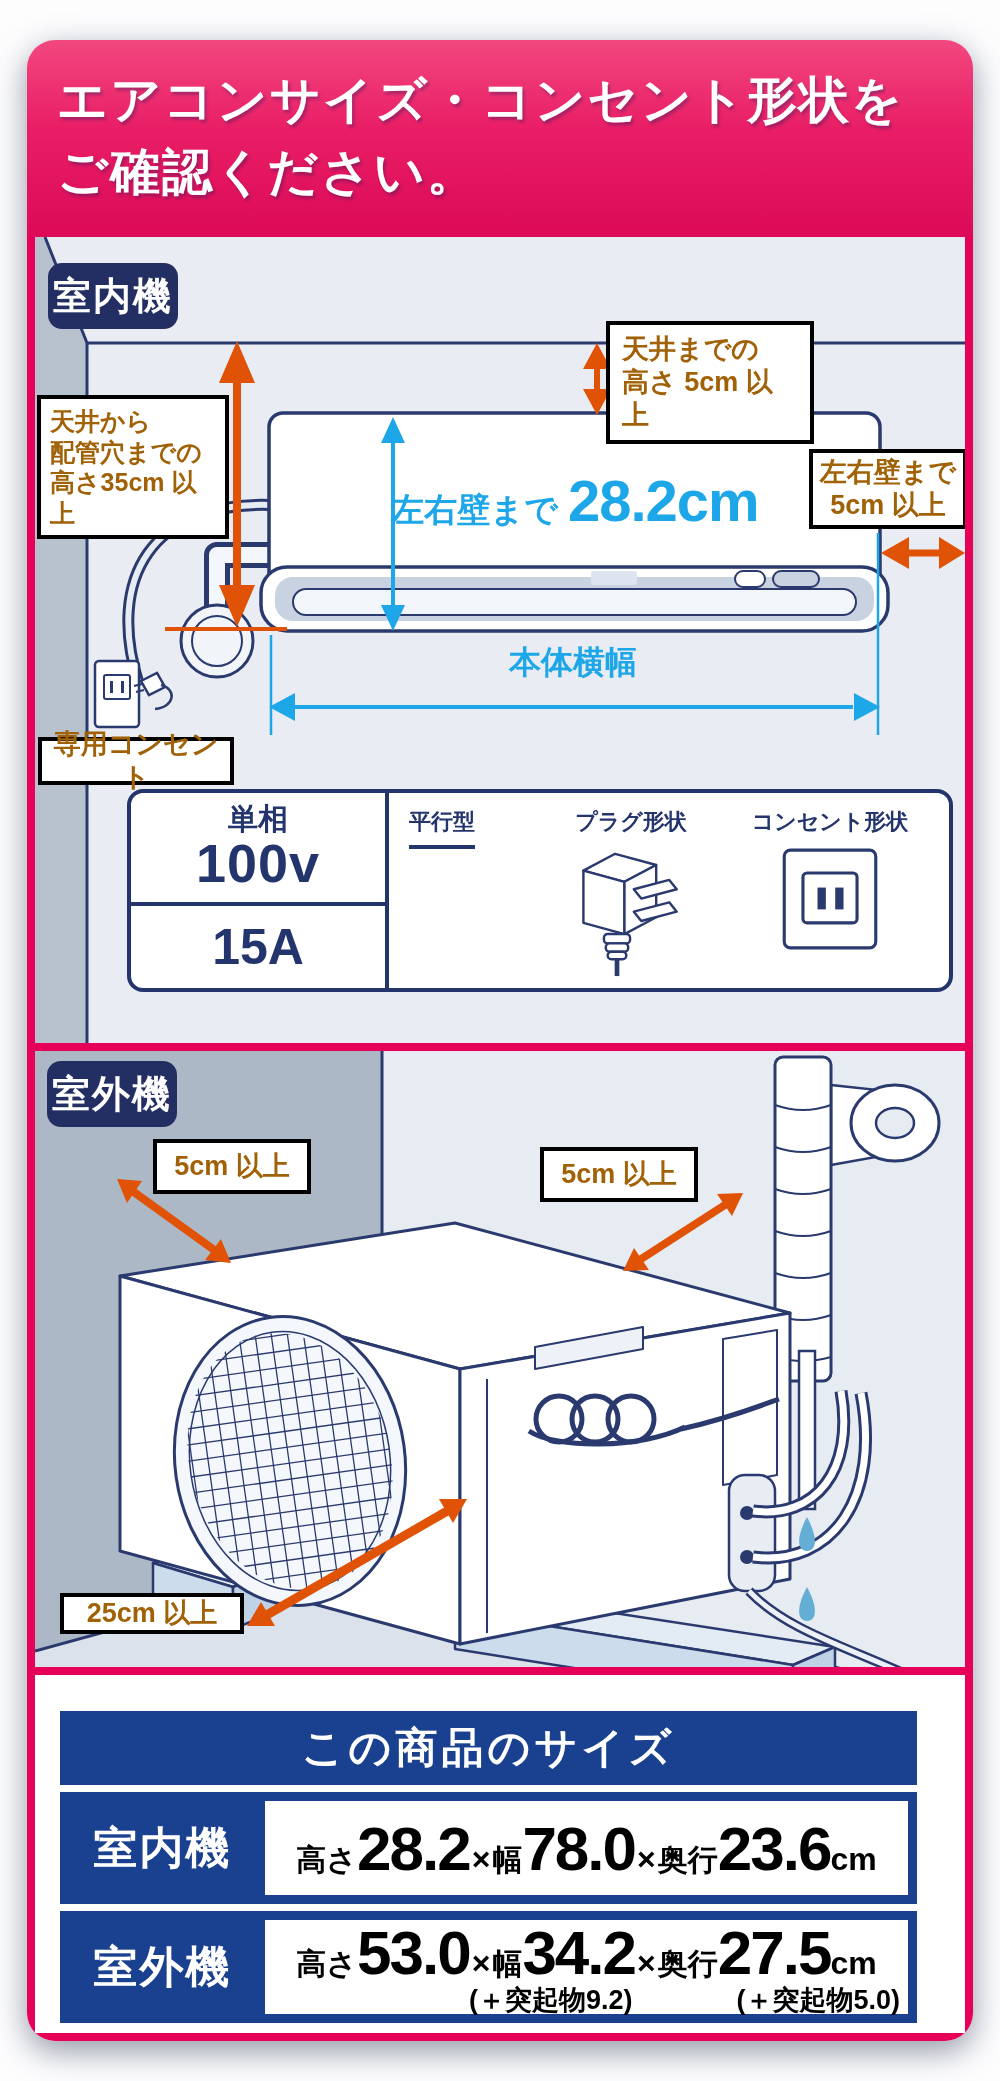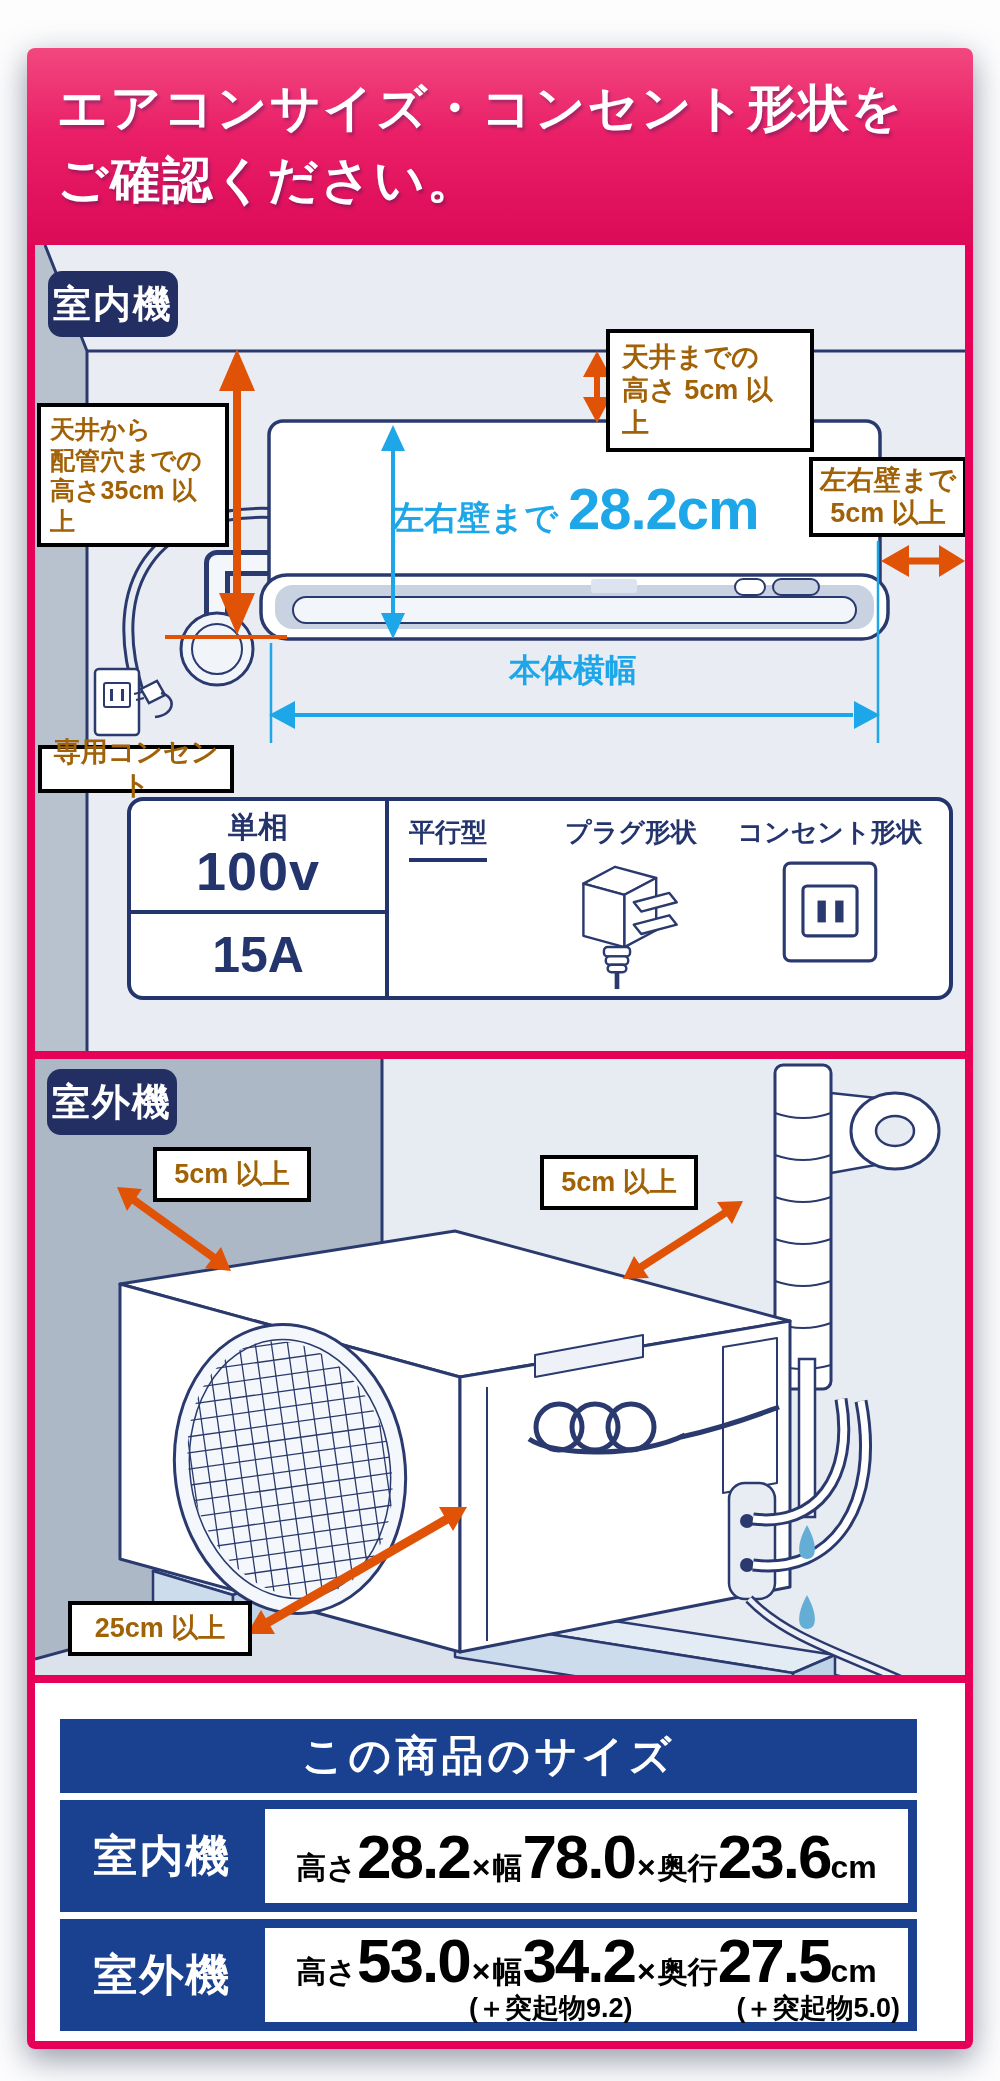--- a/index.html
+++ b/index.html
@@ -1,19 +1,19 @@
 <!DOCTYPE html>
 <html><head>
 <meta charset="utf-8">
 <style>
   * { margin:0; padding:0; box-sizing:border-box; }
   body { background:#ffffff; font-family:"Liberation Sans","DejaVu Sans",sans-serif; }
   .page { position:relative; width:1000px; height:2081px; background:#fdfdfe; overflow:hidden; }
-  .card { position:absolute; left:27px; top:48px; width:946px; height:2001px;
-          border-radius:8px; overflow:hidden; background:#ffffff;
+  .card { position:absolute; left:27px; top:40px; width:946px; height:2001px;
+          border-radius:28px; overflow:hidden; background:#ffffff;
           box-shadow:0 10px 32px rgba(60,70,95,.55); }
 
   
   .hdr { position:absolute; left:0; top:0; width:946px; height:197px;
          background:linear-gradient(180deg,#f2477f 0%,#e91e66 45%,#dc0a57 100%);
          color:#fff; padding:24px 30px 0 30px; }
   .hdr div { font-size:50px; font-weight:800; line-height:72px; letter-spacing:2px;
              text-shadow:2px 3px 3px rgba(40,30,90,.35); white-space:nowrap; }
 
   
@@ -44,21 +44,21 @@
            display:flex; color:#24356e; }
   .p-left { width:258px; border-right:4px solid #24356e; display:flex; flex-direction:column; }
   .p-cell1 { height:113px; border-bottom:4px solid #24356e; display:flex; flex-direction:column;
              align-items:center; justify-content:center; line-height:1.05; }
   .p-cell1 .phase { font-size:30px; font-weight:700; }
   .p-cell1 .volt  { font-size:54px; font-weight:700; letter-spacing:1px; }
   .p-cell2 { flex:1; display:flex; align-items:center; justify-content:center;
              font-size:50px; font-weight:700; }
   .p-right { flex:1; display:flex; padding:14px 10px 6px 20px; }
   .p-col { display:flex; flex-direction:column; align-items:center; }
-  .p-head { font-size:26px; font-weight:800; white-space:nowrap; }
+  .p-head { font-size:22px; font-weight:800; white-space:nowrap; }
   .col-type { width:132px; align-items:flex-start; }
   .col-type .p-head { border-bottom:4px solid #24356e; padding-bottom:8px; }
   .col-plug { width:180px; }
   .col-outlet { flex:1; }
 
   
   .size-table { position:absolute; left:25px; top:36px; width:857px; color:#fff; }
   .st-header { height:74px; background:#1a418f; display:flex; align-items:center; justify-content:center;
                font-size:42px; font-weight:800; letter-spacing:4px; margin-bottom:7px; }
   .st-row { height:112px; background:#1a418f; display:flex; margin-bottom:7px; }
@@ -297,21 +297,21 @@
             <polygon points="588,220 614,219 599,197" stroke="none"></polygon>
             <line x1="230" y1="565" x2="414" y2="459" stroke-width="9"></line>
             <polygon points="432,448 418,472 404,448" stroke="none"></polygon>
             <polygon points="212,575 240,575 226,551" stroke="none"></polygon>
           </g>
         </svg>
 
         <div class="badge" style="left:12px;top:10px;width:130px;height:66px;">室外機</div>
         <div class="obox center" style="left:118px;top:88px;width:158px;height:55px;font-size:27px;">5cm 以上</div>
         <div class="obox center" style="left:505px;top:96px;width:158px;height:55px;font-size:27px;">5cm 以上</div>
-        <div class="obox center" style="left:25px;top:542px;width:184px;height:55px;font-size:27px;margin-left:8px;">25cm 以上</div>
+        <div class="obox center" style="left:25px;top:542px;width:184px;height:41px;font-size:27px;">25cm 以上</div>
       </div>
 
       <div class="sect tables">
         <div class="size-table">
           <div class="st-header">この商品のサイズ</div>
 
           <div class="st-row">
             <div class="st-label">室内機</div>
             <div class="st-panel">
               <div class="st-main">

